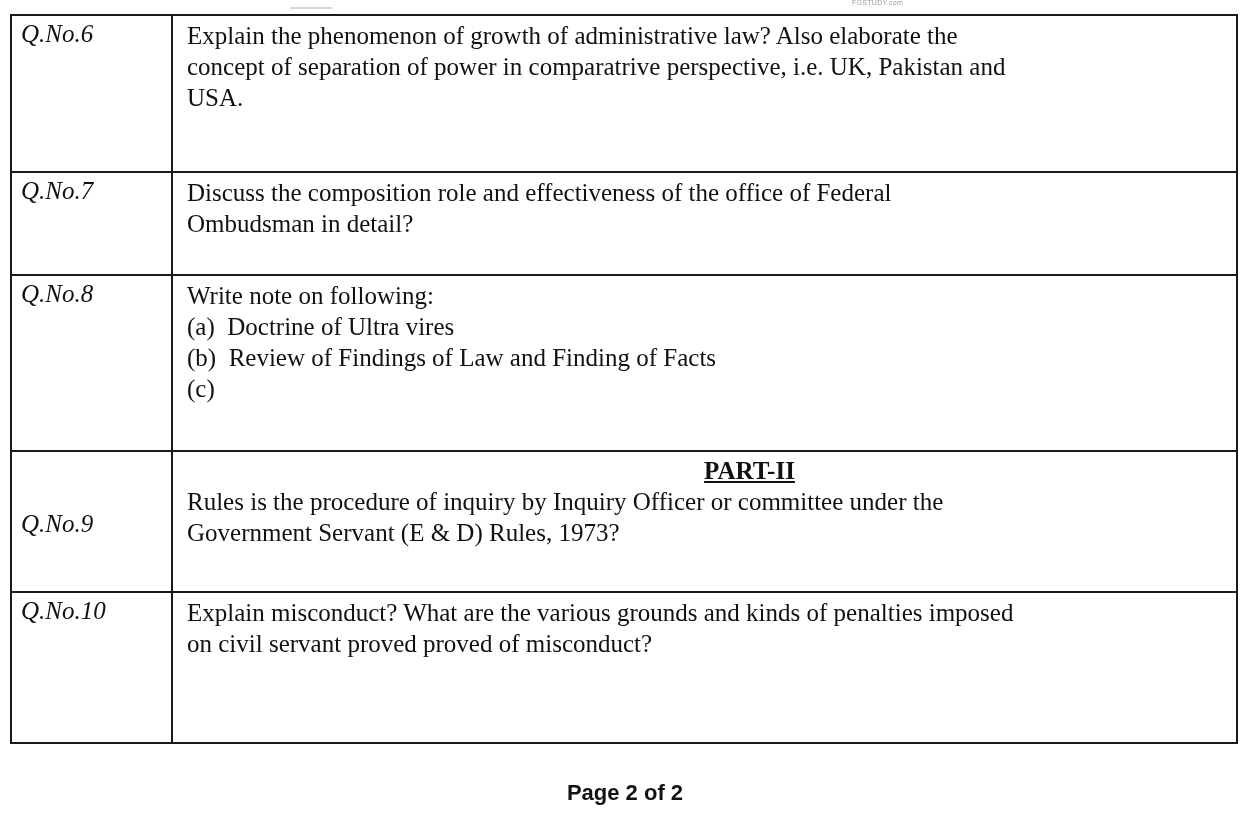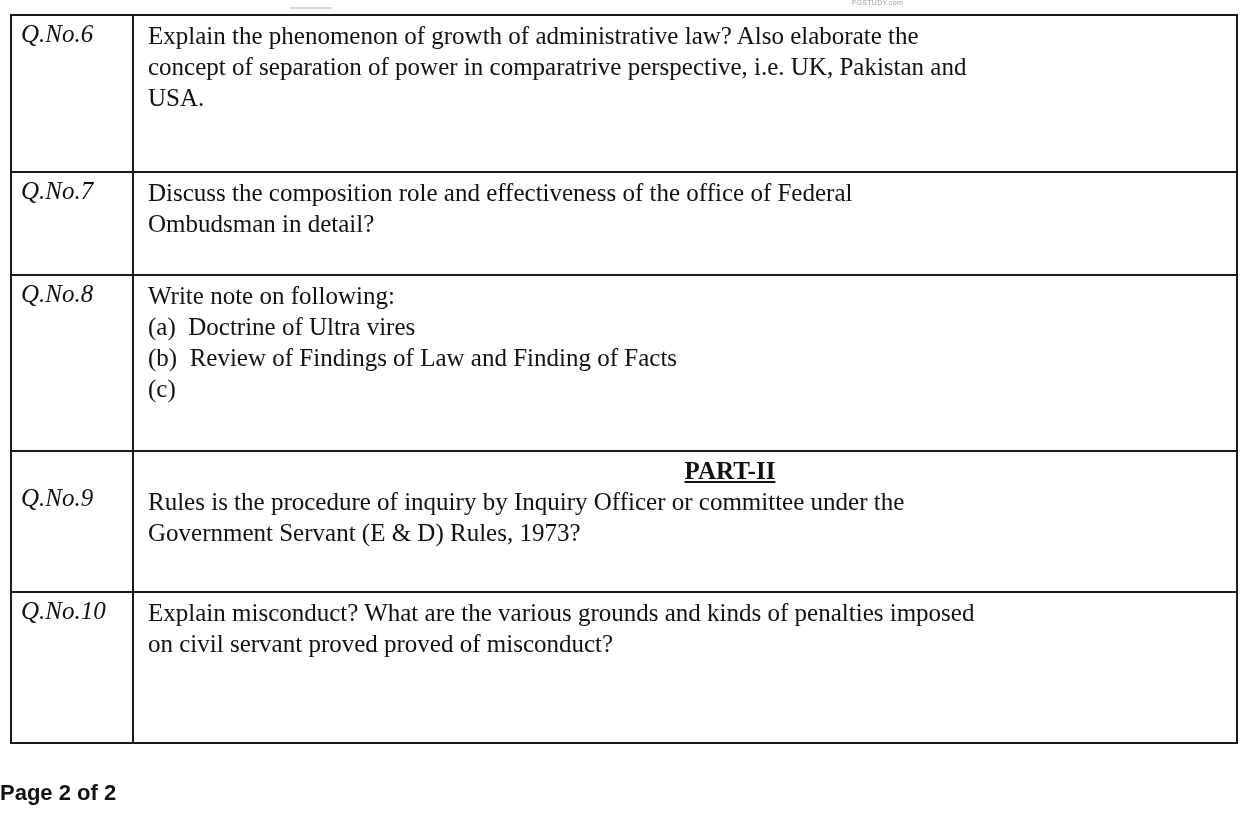--- a/index.html
+++ b/index.html
@@ -18,39 +18,39 @@
     background: #d8d8d8;
   }
   .qtable {
     position: absolute; left: 10px; top: 14px;
     width: 1228px; border-collapse: collapse; table-layout: fixed;
   }
   .qtable td {
     border: 2px solid #1a1a1a; vertical-align: top; padding: 0;
   }
   .qtable td.qno {
-    width: 122px; font-style: italic; font-size: 25px;
+    width: 161px; font-style: italic; font-size: 25px;
     padding: 4px 0 0 9px; box-sizing: border-box;
   }
   .qtable td.qtext {
     font-size: 25px; line-height: 31px; padding: 4px 4px 0 14px;
   }
   .line { display: block; white-space: nowrap; }
   .row6 td { height: 151px; }
   .row7 td { height: 97px; }
   .row8 td { height: 170px; margin-top: 36px; }
   .row9 td { height: 135px; }
   .row10 td { height: 145px; }
   .part-heading {
     display: block; text-align: center; font-weight: bold; text-decoration: underline;
     font-size: 25px; line-height: 30px; padding-left: 80px; 
   }
-  .row9 td.qno { padding-top: 32px; }
+  .row9 td.qno { padding-top: 58px; }
   .footer {
-    position: absolute; top: 780px; left: 0; width: 1250px; text-align: left;
+    position: absolute; top: 780px; left: 0; width: 1250px; text-align: center;
     font-family: "Liberation Sans", sans-serif; font-weight: bold; font-size: 22px;
     color: #111111;
   }
 </style>
 </head>
 <body>
 
 <div class="watermark">FGSTUDY.com</div>
 <div class="smudge"></div>
 

